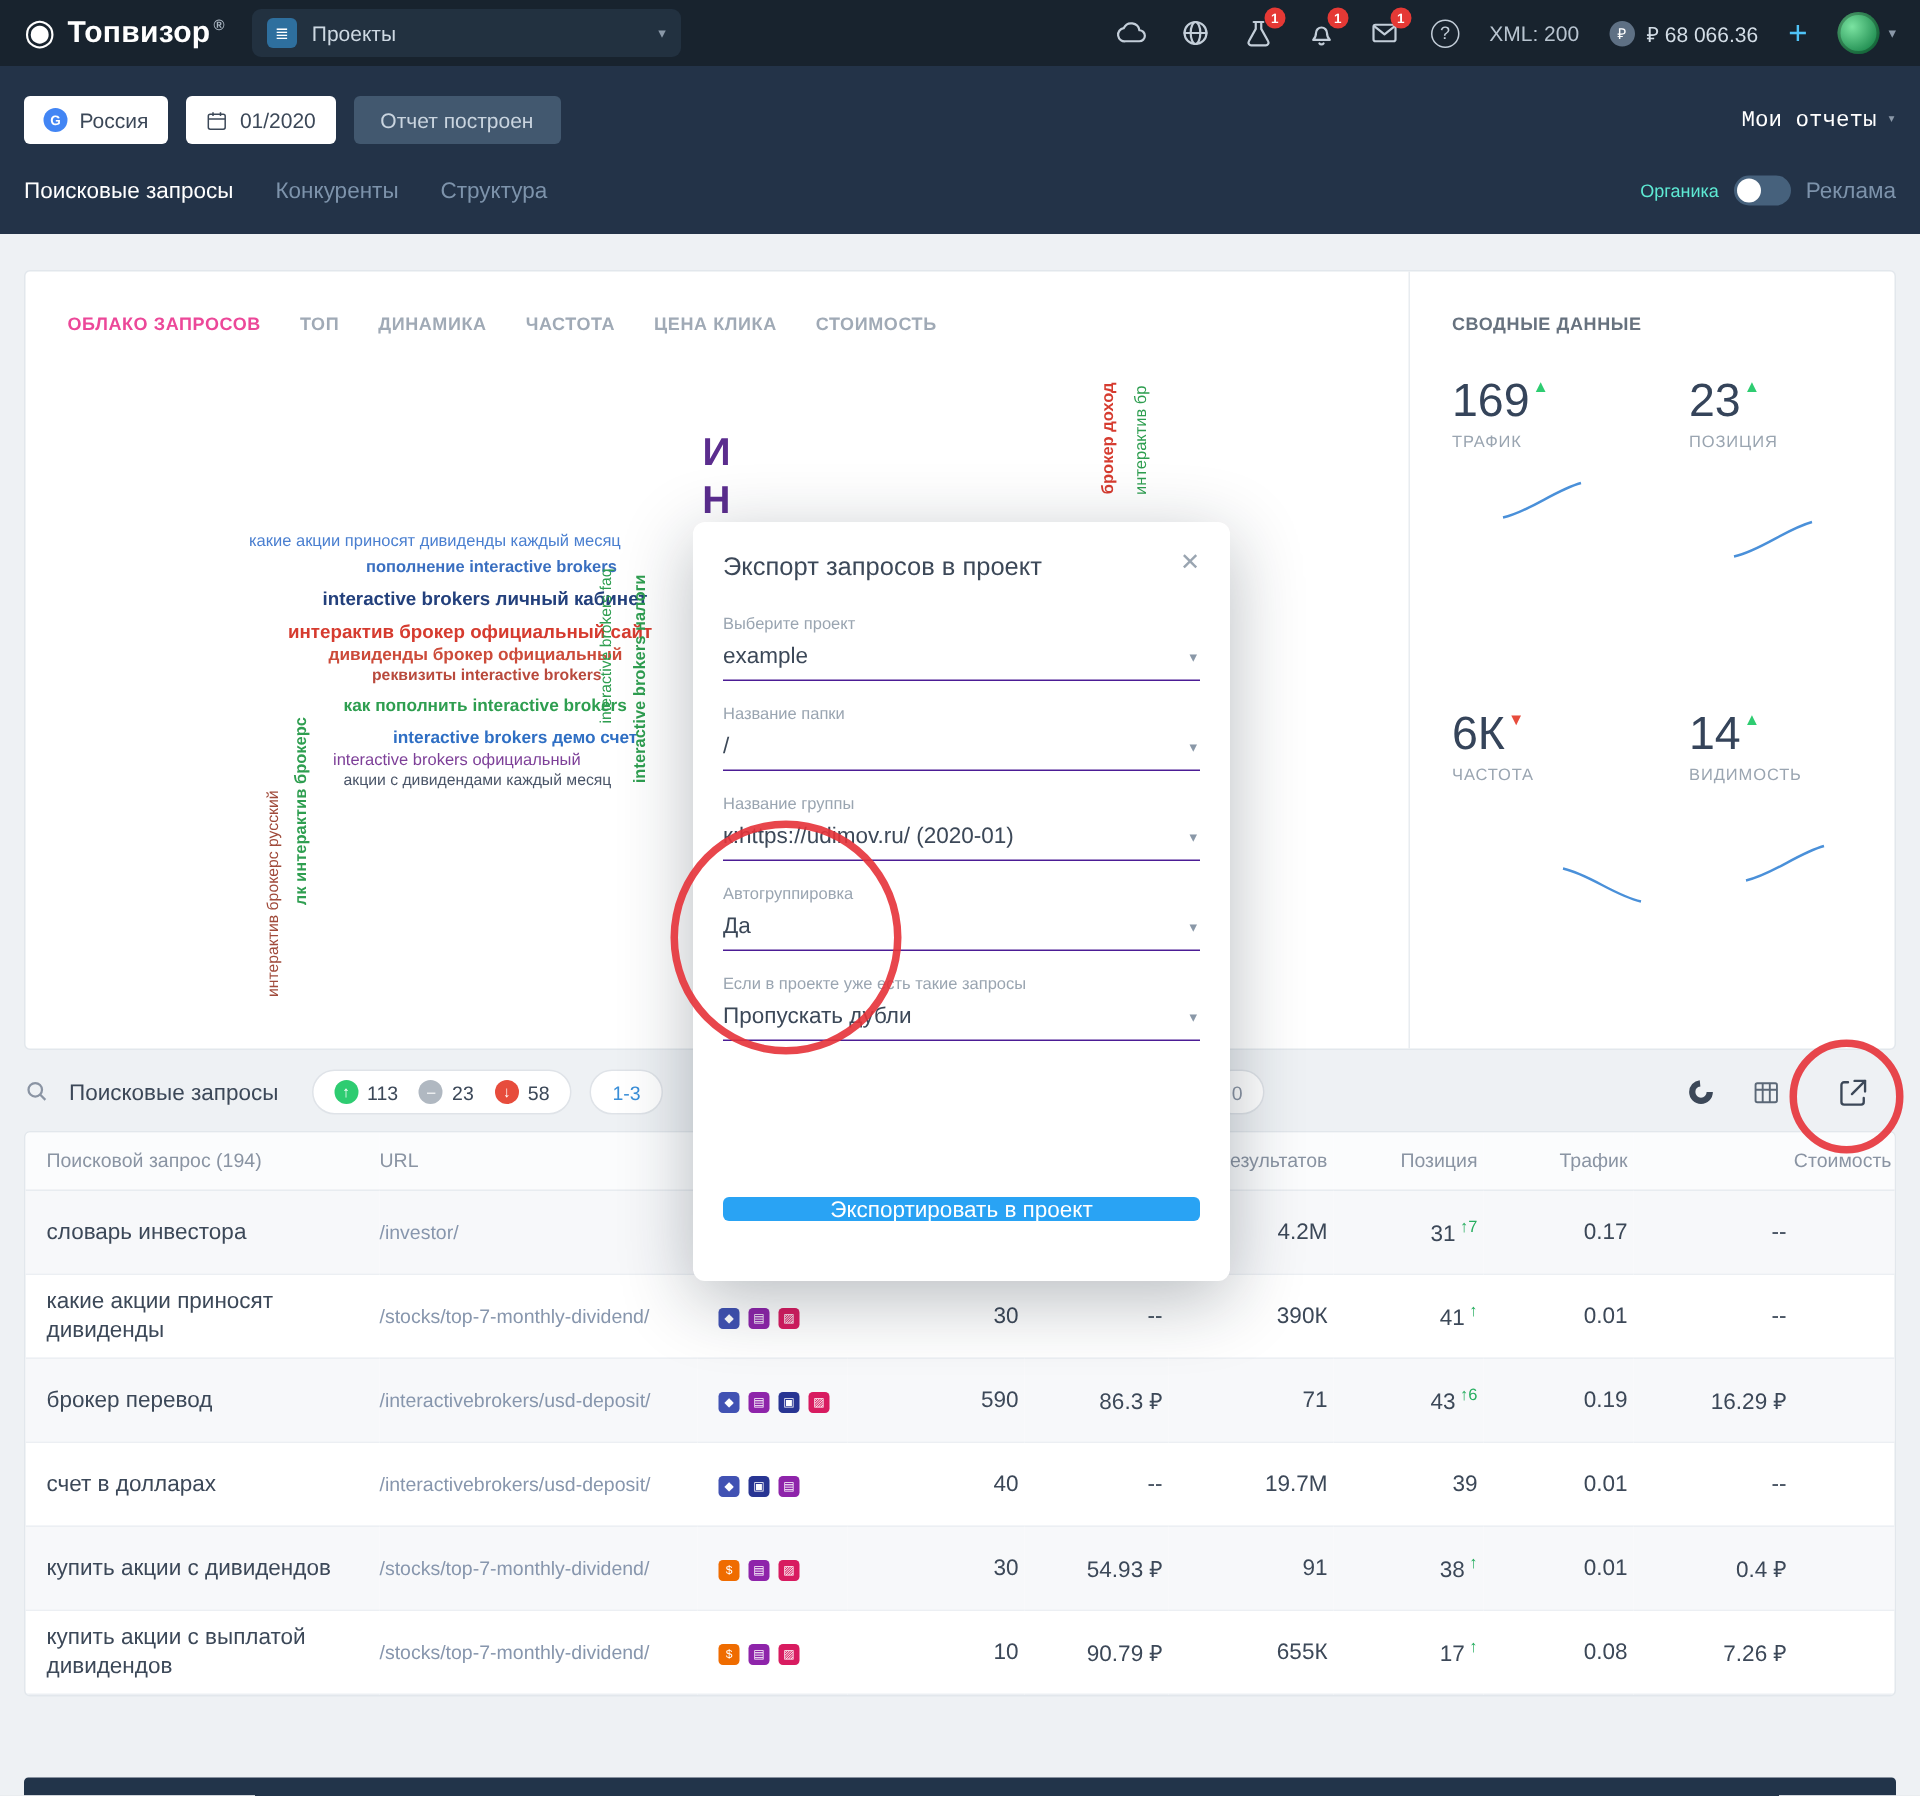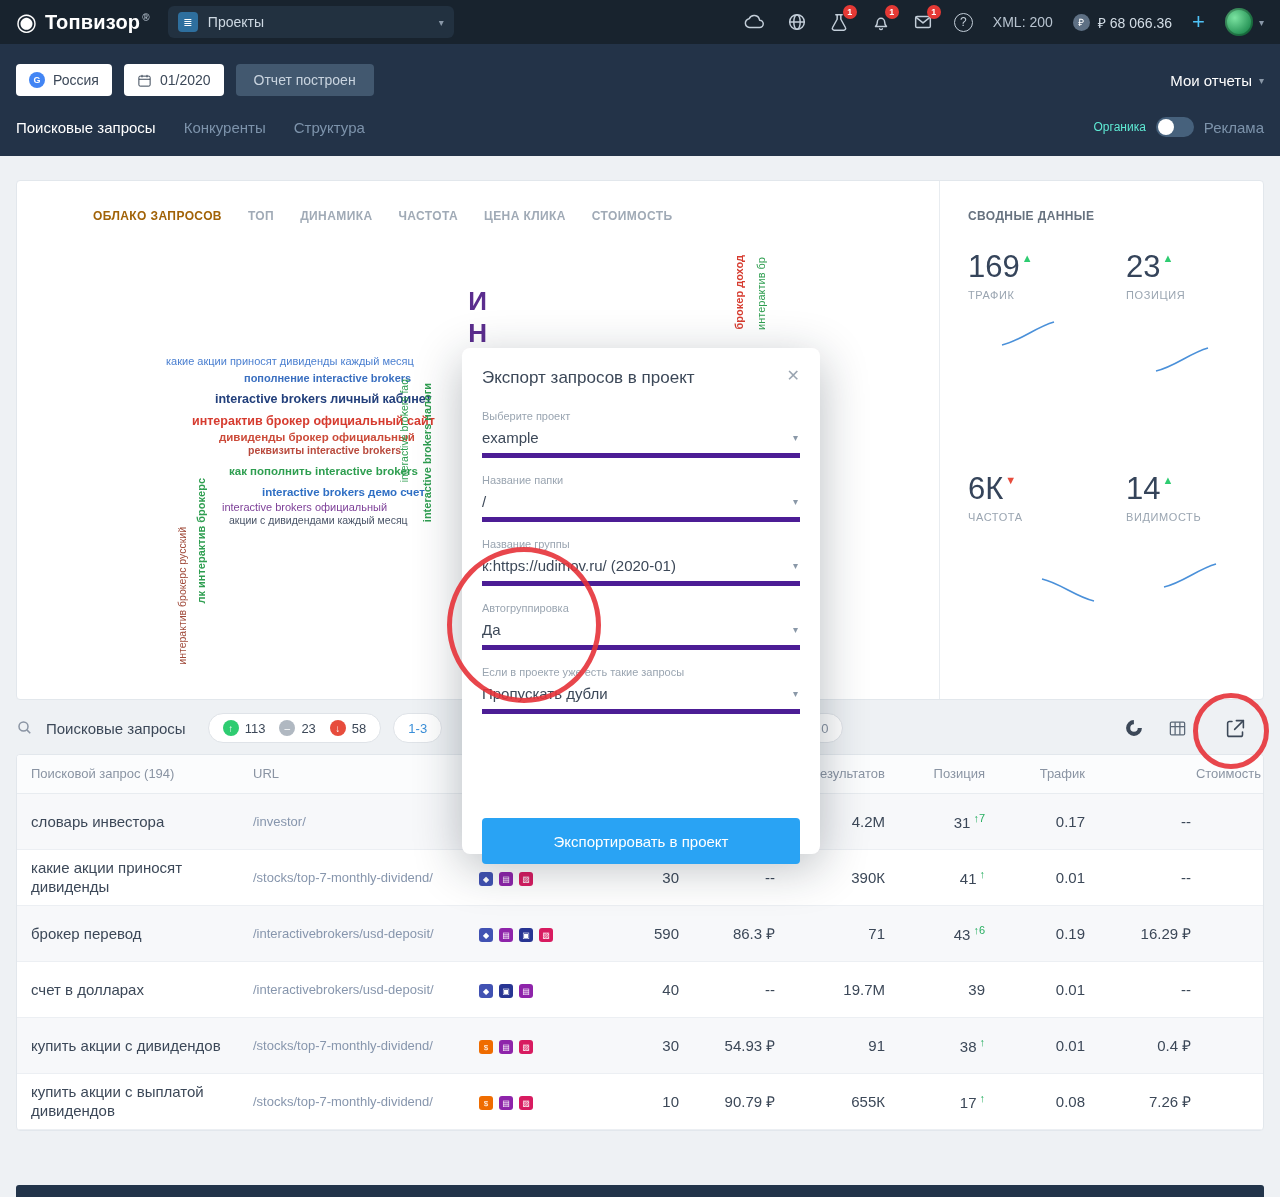--- a/index.html
+++ b/index.html
@@ -33,37 +33,37 @@
   .subheader { background:#233348; padding:20px 16px 16px; }
   .filter-row { display:flex; align-items:center; gap:12px; height:32px; }
   .white-btn { background:#fff; border-radius:4px; height:32px; display:flex; align-items:center; gap:8px; padding:0 13px; font-size:14px; color:#3c4858; cursor:pointer; }
   .g-circle { width:16px; height:16px; border-radius:50%; background:#4285f4; color:#fff; font-size:9px; font-weight:700; display:flex; align-items:center; justify-content:center; }
   .domain-field { width:447px; }
   .domain-div { width:1px; height:16px; background:#dfe3e8; }
   .domain-url { color:#98a4b3; }
   .small-svg { stroke:#8a94a3; fill:none; stroke-width:1.5; }
   .cal-svg { stroke:#3c4858; fill:none; stroke-width:1.6; }
   .status-btn { background:#42586f; color:#c9d4df; border-radius:4px; height:32px; display:flex; align-items:center; padding:0 18px; font-size:14px; cursor:default; }
-  .reports-link { margin-left:auto; color:#fff; font-size:15px; display:flex; align-items:center; gap:7px; cursor:pointer; }
+  .reports-link { margin-left:auto; color:#fff; font-size:15px; display:flex; align-items:center; gap:7px; cursor:pointer;font-family:Liberation Mono, monospace; }
   .tabs-row { display:flex; align-items:center; gap:28px; margin-top:18px; height:26px; }
   .main-tab { font-size:15px; color:#7d93ab; cursor:pointer; }
   .main-tab.active { color:#fff; }
   .toggle-zone { margin-left:auto; display:flex; align-items:center; gap:10px; }
   .tog-label-on { color:#5eead4; font-size:12px; }
   .tog-label-off { color:#7d93ab; font-size:15px; }
   .toggle { width:38px; height:20px; border-radius:10px; background:#46617c; position:relative; cursor:pointer; }
   .toggle .knob { position:absolute; top:2px; left:2px; width:16px; height:16px; border-radius:50%; background:#fff; }
 
   
   .main { padding:0 16px; }
   .panel { background:#fff; border:1px solid #e2e7ec; border-radius:4px; }
   .panel-cloud { margin-top:24px; height:520px; position:relative; }
   .cloud-tabs { display:flex; gap:26px; padding:28px 28px 0; }
   .cloud-tab { font-size:12px; font-weight:700; letter-spacing:.4px; color:#a0aab6; cursor:pointer; }
-  .cloud-tab.active { color:#a16207;margin-left:48px; }
+  .cloud-tab.active { color:#ec4899; }
   .word-cloud { position:absolute; left:0; top:50px; width:922px; height:462px; overflow:hidden; }
   .cloud-word { position:absolute; white-space:nowrap; line-height:1.1; }
   .w-up { writing-mode:vertical-rl; transform:rotate(180deg); }
   .w-upright { writing-mode:vertical-rl; text-orientation:upright; letter-spacing:2px; }
 
   .summary { position:absolute; right:0; top:0; width:324px; height:100%; border-left:1px solid #e8ecf0; padding:28px 0 0 28px; }
   .summary-title { font-size:12px; font-weight:700; letter-spacing:.4px; color:#67727f; }
   .summary-grid { margin-top:26px; display:grid; grid-template-columns:158px 158px; }
   .metric { height:222px; }
   .metric-val { font-size:31px; color:#35445a; }
@@ -110,23 +110,23 @@
   .footer-strip { position:absolute; left:16px; right:16px; bottom:0; height:12px; background:#22344a; border-radius:3px 3px 0 0; }
 
   
   .modal { position:absolute; left:462px; top:348px; width:358px; height:506px; background:#fff; border-radius:8px; box-shadow:0 12px 48px rgba(20,32,45,.30); z-index:60; padding:20px; }
   .modal-head { display:flex; align-items:flex-start; }
   .modal-title { font-size:17px; color:#3c4858; font-weight:500; }
   .modal-close { margin-left:auto; color:#9aa5b1; font-size:16px; cursor:pointer; line-height:1; }
   .modal-fields { margin-top:22px; }
   .m-field { margin-top:16px; }
   .m-label { font-size:11px; color:#9aa5b1; }
-  .m-select { position:relative; border-bottom:5px solid #4c1d95; padding:7px 18px 7px 0; font-size:15px; color:#3c4858; cursor:pointer; white-space:nowrap; overflow:hidden; }
+  .m-select { position:relative; border-bottom:1px solid #4c1d95; padding:7px 18px 7px 0; font-size:15px; color:#3c4858; cursor:pointer; white-space:nowrap; overflow:hidden; }
   .m-select .caret { position:absolute; right:2px; top:10px; }
-  .modal-btn { margin-top:104px; width:100%; height:46px; background:#29a3f4; border:none; border-radius:4px; color:#fff; font-size:15px; font-family:"Liberation Sans",sans-serif; cursor:pointer; }
+  .modal-btn { margin-top:104px; width:100%; height:16px; background:#29a3f4; border:none; border-radius:4px; color:#fff; font-size:15px; font-family:"Liberation Sans",sans-serif; cursor:pointer; }
 
   
   .anno { position:absolute; border:5px solid rgba(229,50,56,.9); border-radius:50%; z-index:100; pointer-events:none; }
   .anno-1 { left:447px; top:547px; width:154px; height:156px; }
   .anno-2 { left:1193px; top:693px; width:76px; height:76px; }
 </style>
 </head>
 <body>
 
 <div class="screen">

